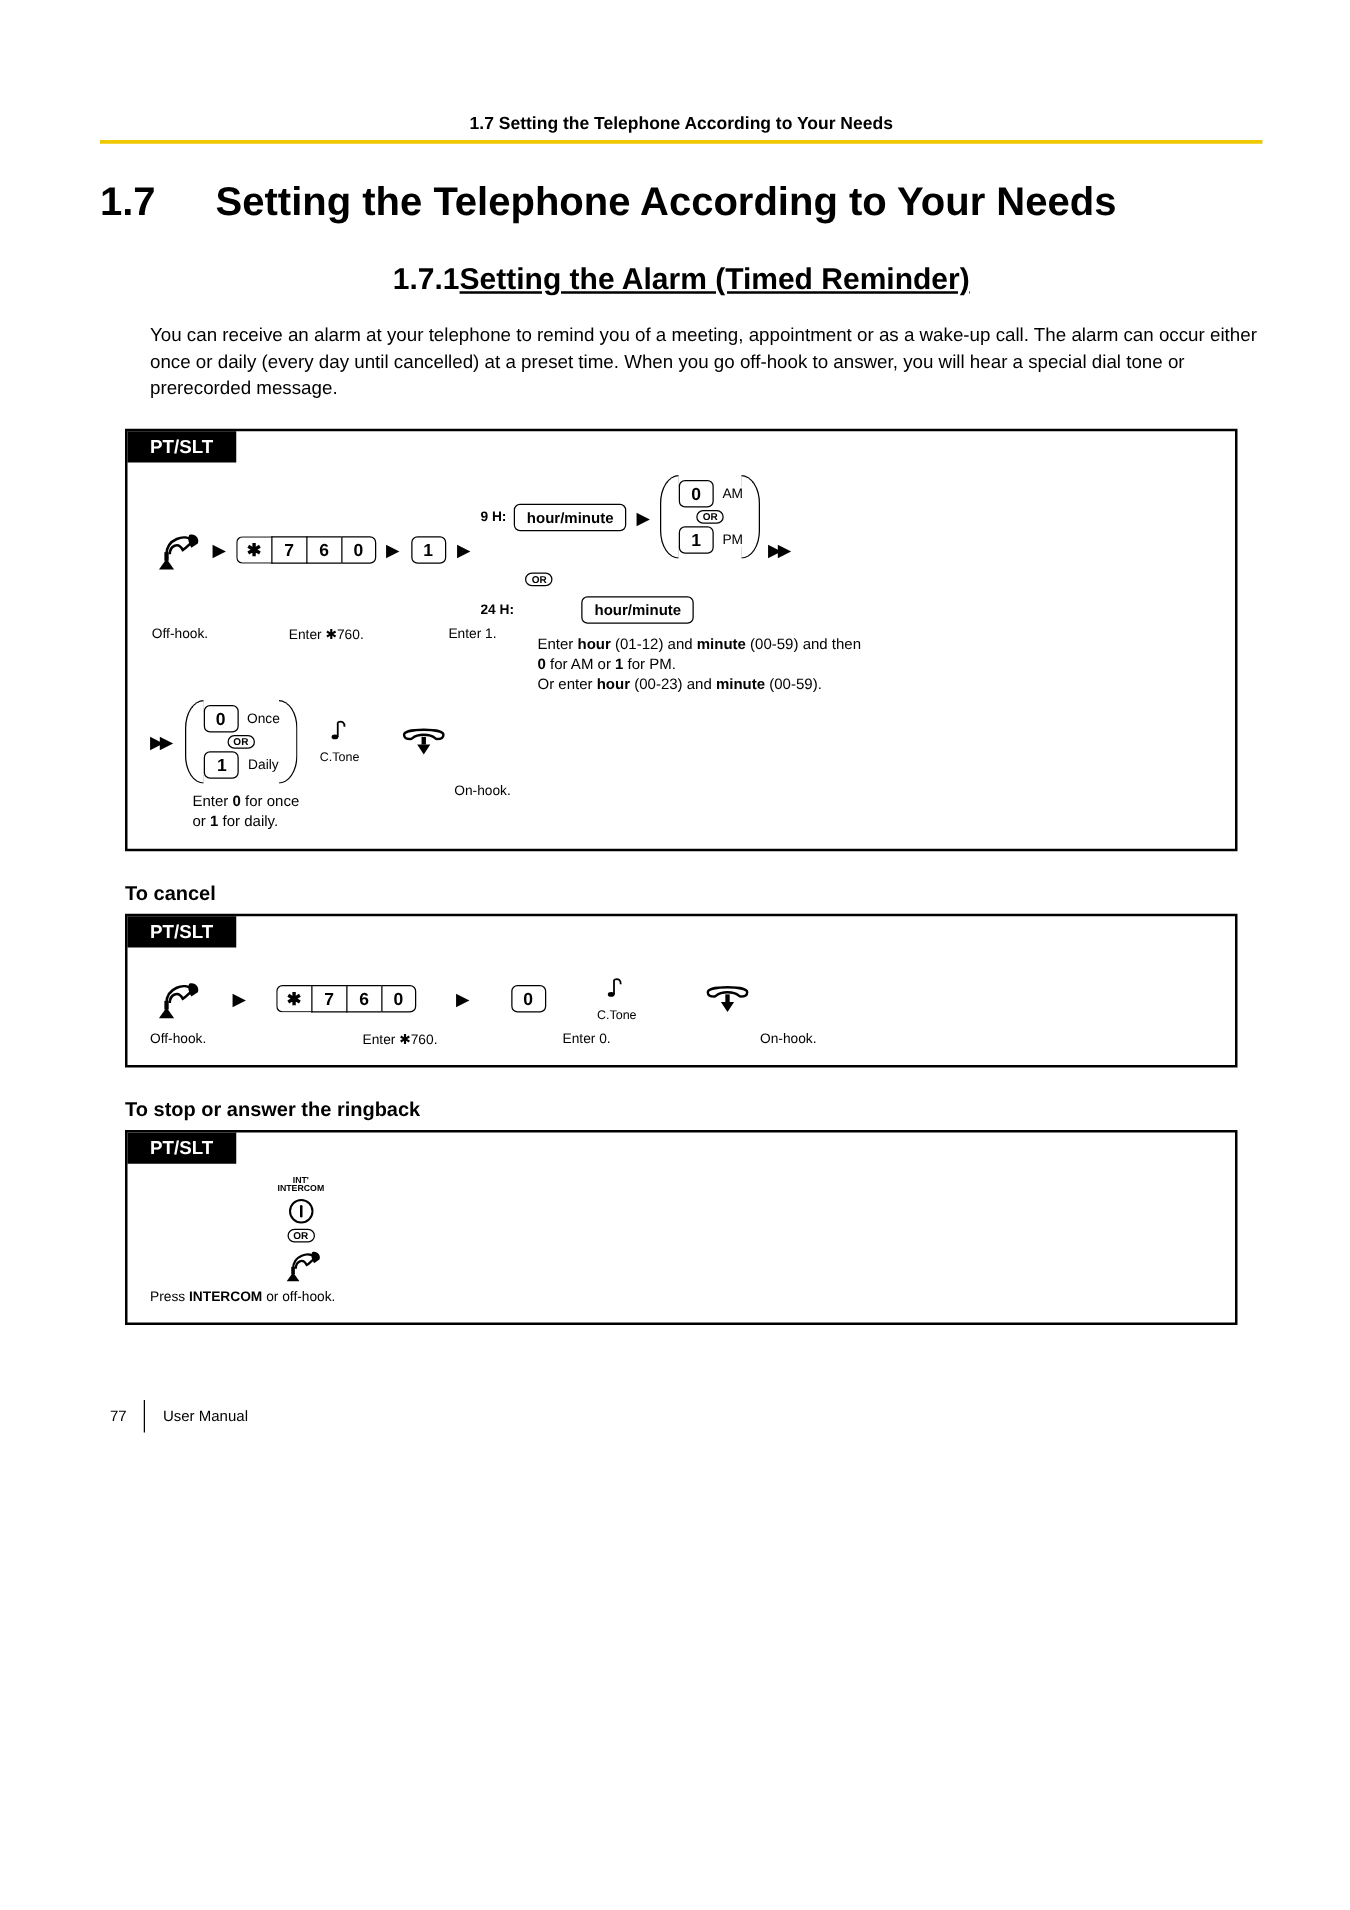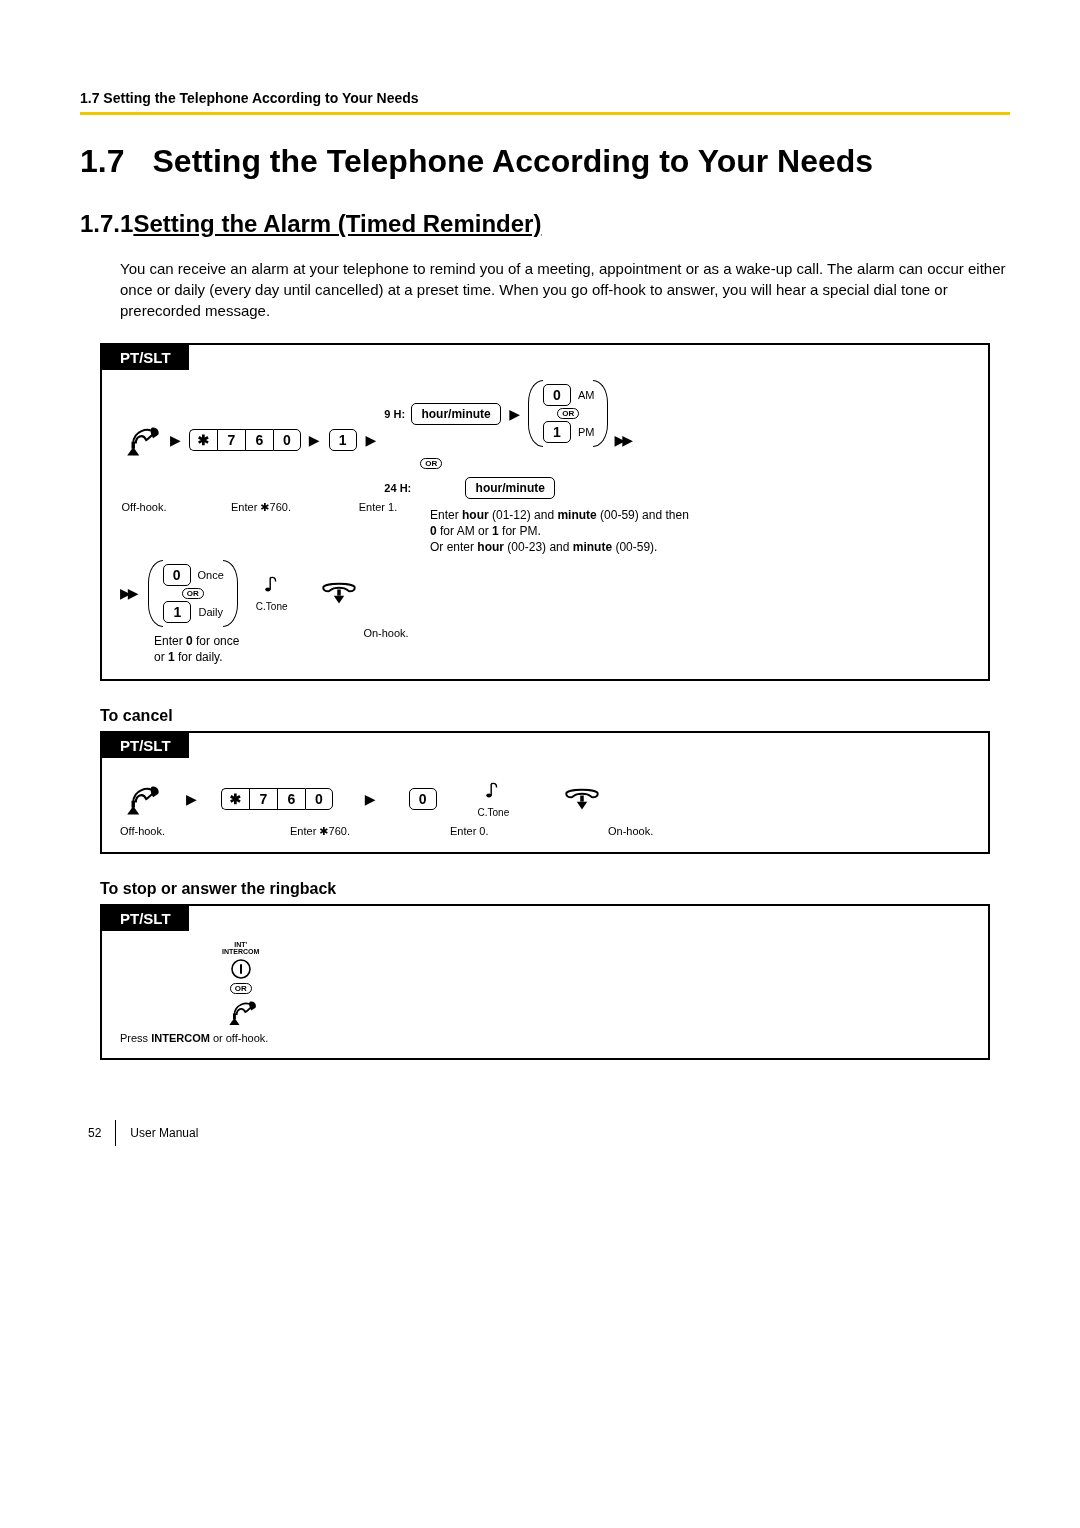--- a/index.html
+++ b/index.html
@@ -13,33 +13,35 @@
   }
   .page {
     padding: 90px 70px 40px 80px;
   }
   .header-line {
     border-bottom: 3px solid #f0c800;
     padding-bottom: 6px;
     margin-bottom: 28px;
     font-size: 14px;
     font-weight: bold;
+    text-align: center;
   }
   .h1 {
     display: flex;
-    gap: 28px;
+    gap: 48px;
     align-items: flex-start;
     margin-bottom: 30px;
   }
   .h1-num { font-size: 32px; font-weight: bold; }
   .h1-title { font-size: 32px; font-weight: bold; }
   .h2 {
     display: flex;
     align-items: flex-start;
     margin: 0 0 20px 0;
+    justify-content: center;
   }
   .h2-num { font-size: 24px; font-weight: bold; }
   .h2-title { font-size: 24px; font-weight: bold; text-decoration: underline; }
   .body-text {
     font-size: 15px;
     line-height: 1.4;
     margin: 0 0 22px 40px;
   }
   .subhead {
     font-size: 16px;
@@ -405,18 +407,18 @@
             <use href="#handset-up"></use>
           </svg>
       </div>
     </div>
     <div class="flow-row" style="padding-top:4px; ">
       <div class="small">Press <b>INTERCOM</b> or off-hook.</div>
     </div>
   </div>
 
   <div class="footer">
-    <span>52</span>
+    <span>77</span>
     <span class="sep"></span>
     <span>User Manual</span>
   </div>
 
 </div>
 
 </body></html>

